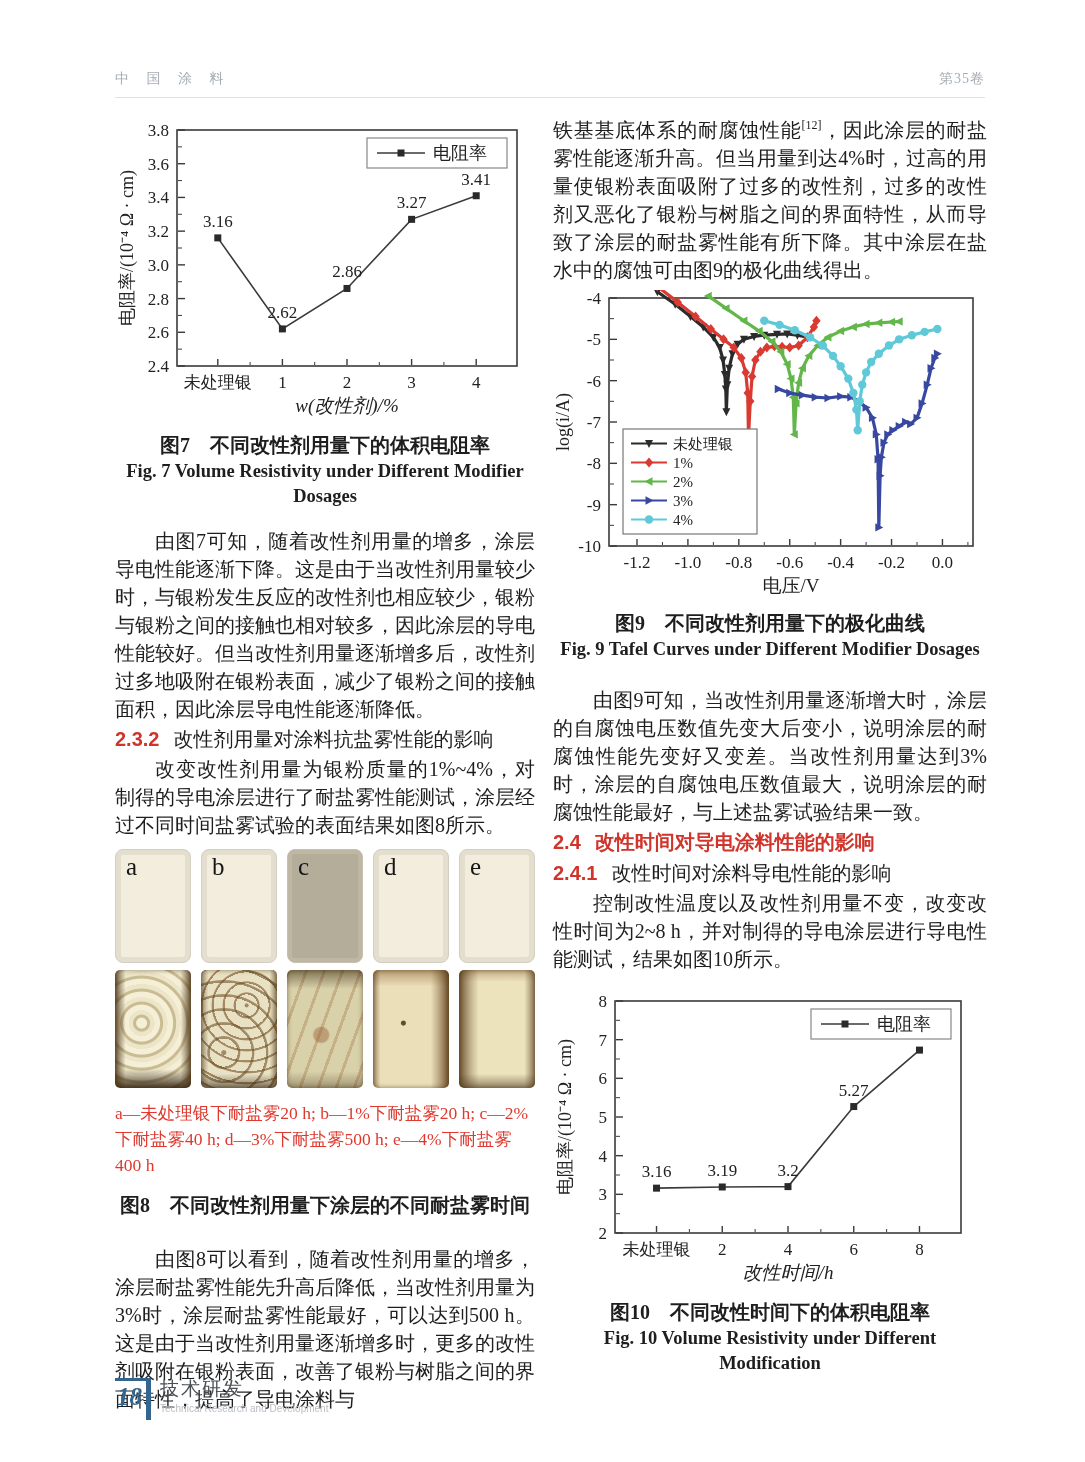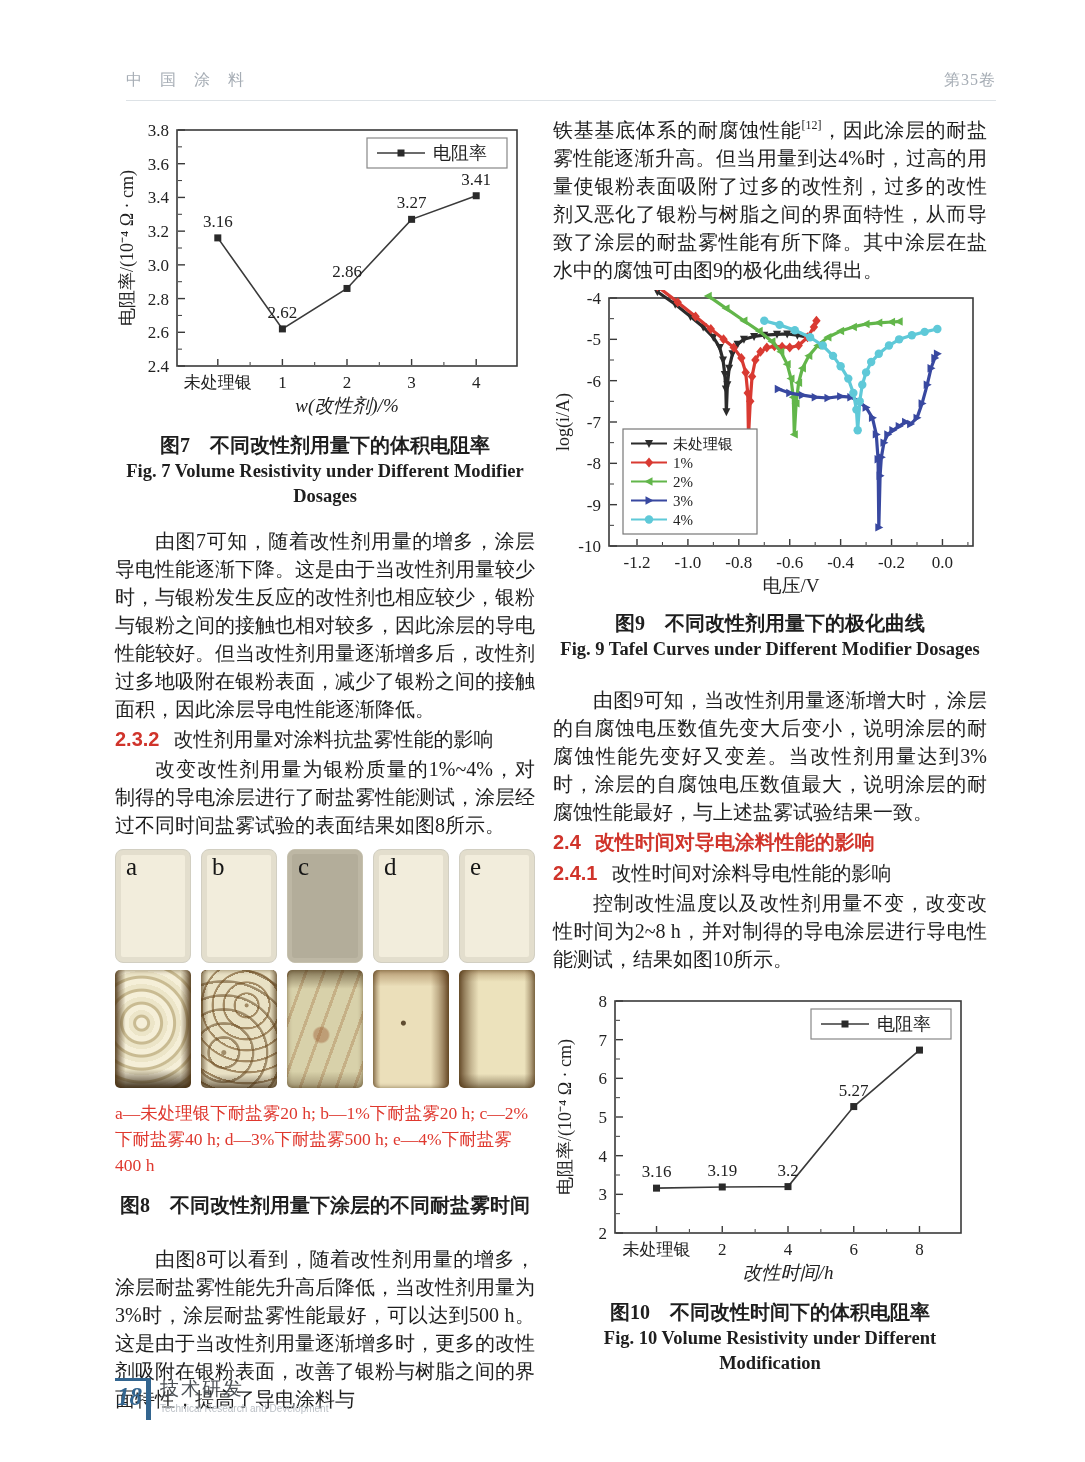--- a/index.html
+++ b/index.html
@@ -2,24 +2,24 @@
 <html style="--section-red: #d0342b; --note-red: #df382e; --footer-blue: #33658f; --header-gray: #a6adb5;"><head>
 <meta charset="utf-8">
 <style>
   html,body{margin:0;padding:0;}
   body{
     width:1085px;height:1462px;position:relative;background:#ffffff;
     font-family:"Liberation Serif",serif;color:#1e1e1e;overflow:hidden;
   }
   
   .page-header{
-    position:absolute;top:70px;left:126px;width:870px;
+    position:absolute;top:70px;left:115px;width:870px;
     display:flex;justify-content:space-between;align-items:flex-end;
     border-bottom:1px solid #dde2e6;padding-bottom:9px;
-    color:var(--header-gray);font-size:16px;
+    color:var(--header-gray);font-size:14px;
   }
   .journal-name{letter-spacing:7px;}
   .volume-no{letter-spacing:1px;}
   
   .columns{position:absolute;top:116px;left:115px;display:flex;gap:18px;}
   .col-left{width:420px;}
   .col-right{width:434px;}
   .body-p{font-size:20px;line-height:28px;text-align:justify;margin:0;}
   .indent{text-indent:2em;}
   sup.ref{font-size:12px;vertical-align:super;line-height:0;}

